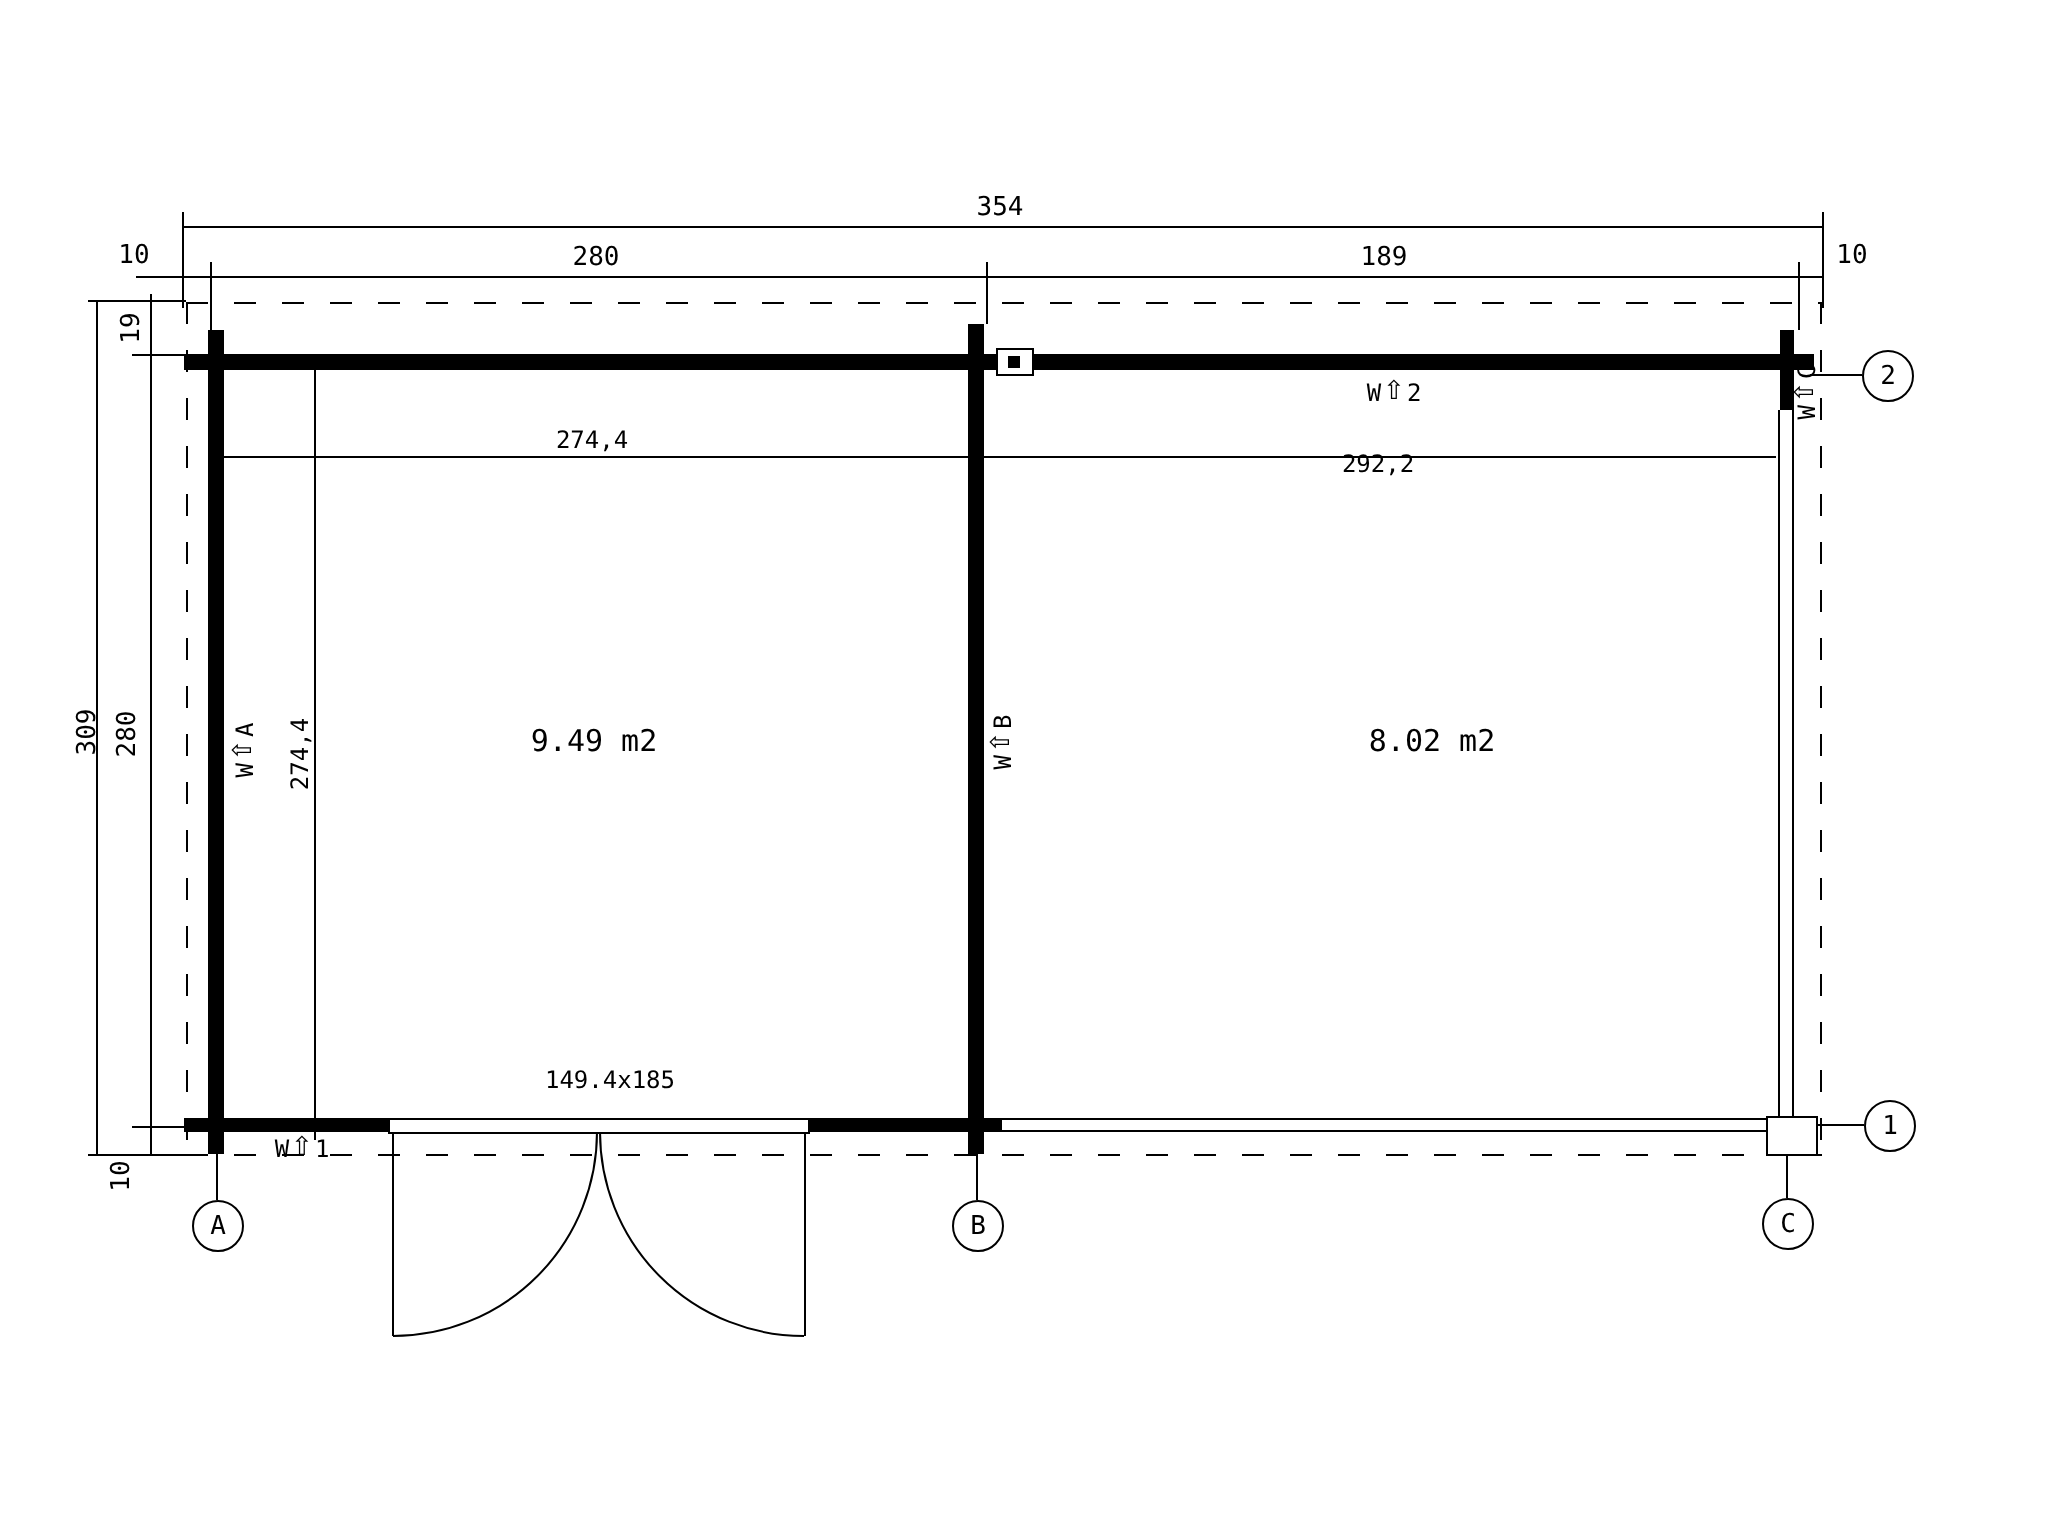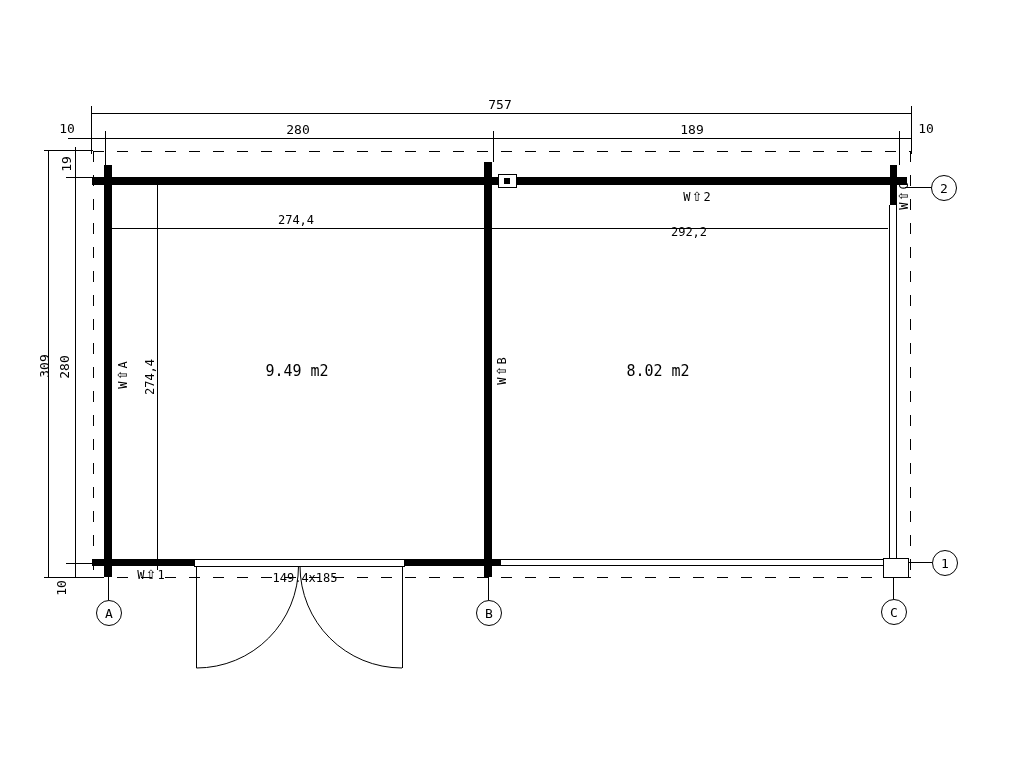--- a/index.html
+++ b/index.html
@@ -23,21 +23,21 @@
   .arr{font-family:"DejaVu Sans", sans-serif;font-size:13px;padding:0 1px;}
   .box{position:absolute;border:1px solid #000;background:#fff;}
   svg{position:absolute;left:0;top:0;}
 </style>
 </head>
 <body>
 
 <div id="canvas">
 
   <div class="ln h" style="left:91px;top:113px;width:820px;"></div>
-  <div class="txt" style="left:500px;top:104px;">757</div>
+  <div class="txt" style="left:500px;top:104px;">354</div>
 
   <div class="ln h" style="left:68px;top:138px;width:843px;"></div>
   <div class="ln v" style="left:91px;top:106px;height:48px;"></div>
   <div class="ln v" style="left:911px;top:106px;height:48px;"></div>
   <div class="ln v" style="left:105px;top:131px;height:46px;"></div>
   <div class="ln v" style="left:493px;top:131px;height:31px;"></div>
   <div class="ln v" style="left:899px;top:131px;height:34px;"></div>
   <div class="txt" style="left:67px;top:128px;">10</div>
   <div class="txt" style="left:298px;top:129px;">280</div>
   <div class="txt" style="left:692px;top:129px;">189</div>
@@ -82,24 +82,24 @@
     <div style="position:absolute;left:5px;top:3px;width:6px;height:6px;background:#000;"></div>
   </div>
 
   <div class="box" style="left:194px;top:559px;width:209px;height:6px;"></div>
   <div class="ln v" style="left:196px;top:566px;height:102px;"></div>
   <div class="ln v" style="left:402px;top:566px;height:102px;"></div>
   <svg width="1024" height="768">
     <path d="M 196.5,668 A 102,102 0 0 0 298.5,566" fill="none" stroke="#000" stroke-width="1"></path>
     <path d="M 402,668 A 102,102 0 0 1 300,566" fill="none" stroke="#000" stroke-width="1"></path>
   </svg>
-  <div class="txt small" style="left:305px;top:578px;">149.4x185</div>
+  <div class="txt small" style="left:305px;top:540px;">149.4x185</div>
 
   <div class="txt room" style="left:297px;top:371px;">9.49 m2</div>
-  <div class="txt room" style="left:658px;top:371px;">8.02 m2</div>
+  <div class="txt room" style="left:716px;top:371px;">8.02 m2</div>
 
   <div class="wlab" style="left:697px;top:196px;">
     <span>W</span>
       <span class="arr">⇧</span>
       <span>2</span>
   </div>
   <div class="wlab" style="left:151px;top:574px;">
     <span>W</span>
       <span class="arr">⇧</span>
       <span>1</span>

